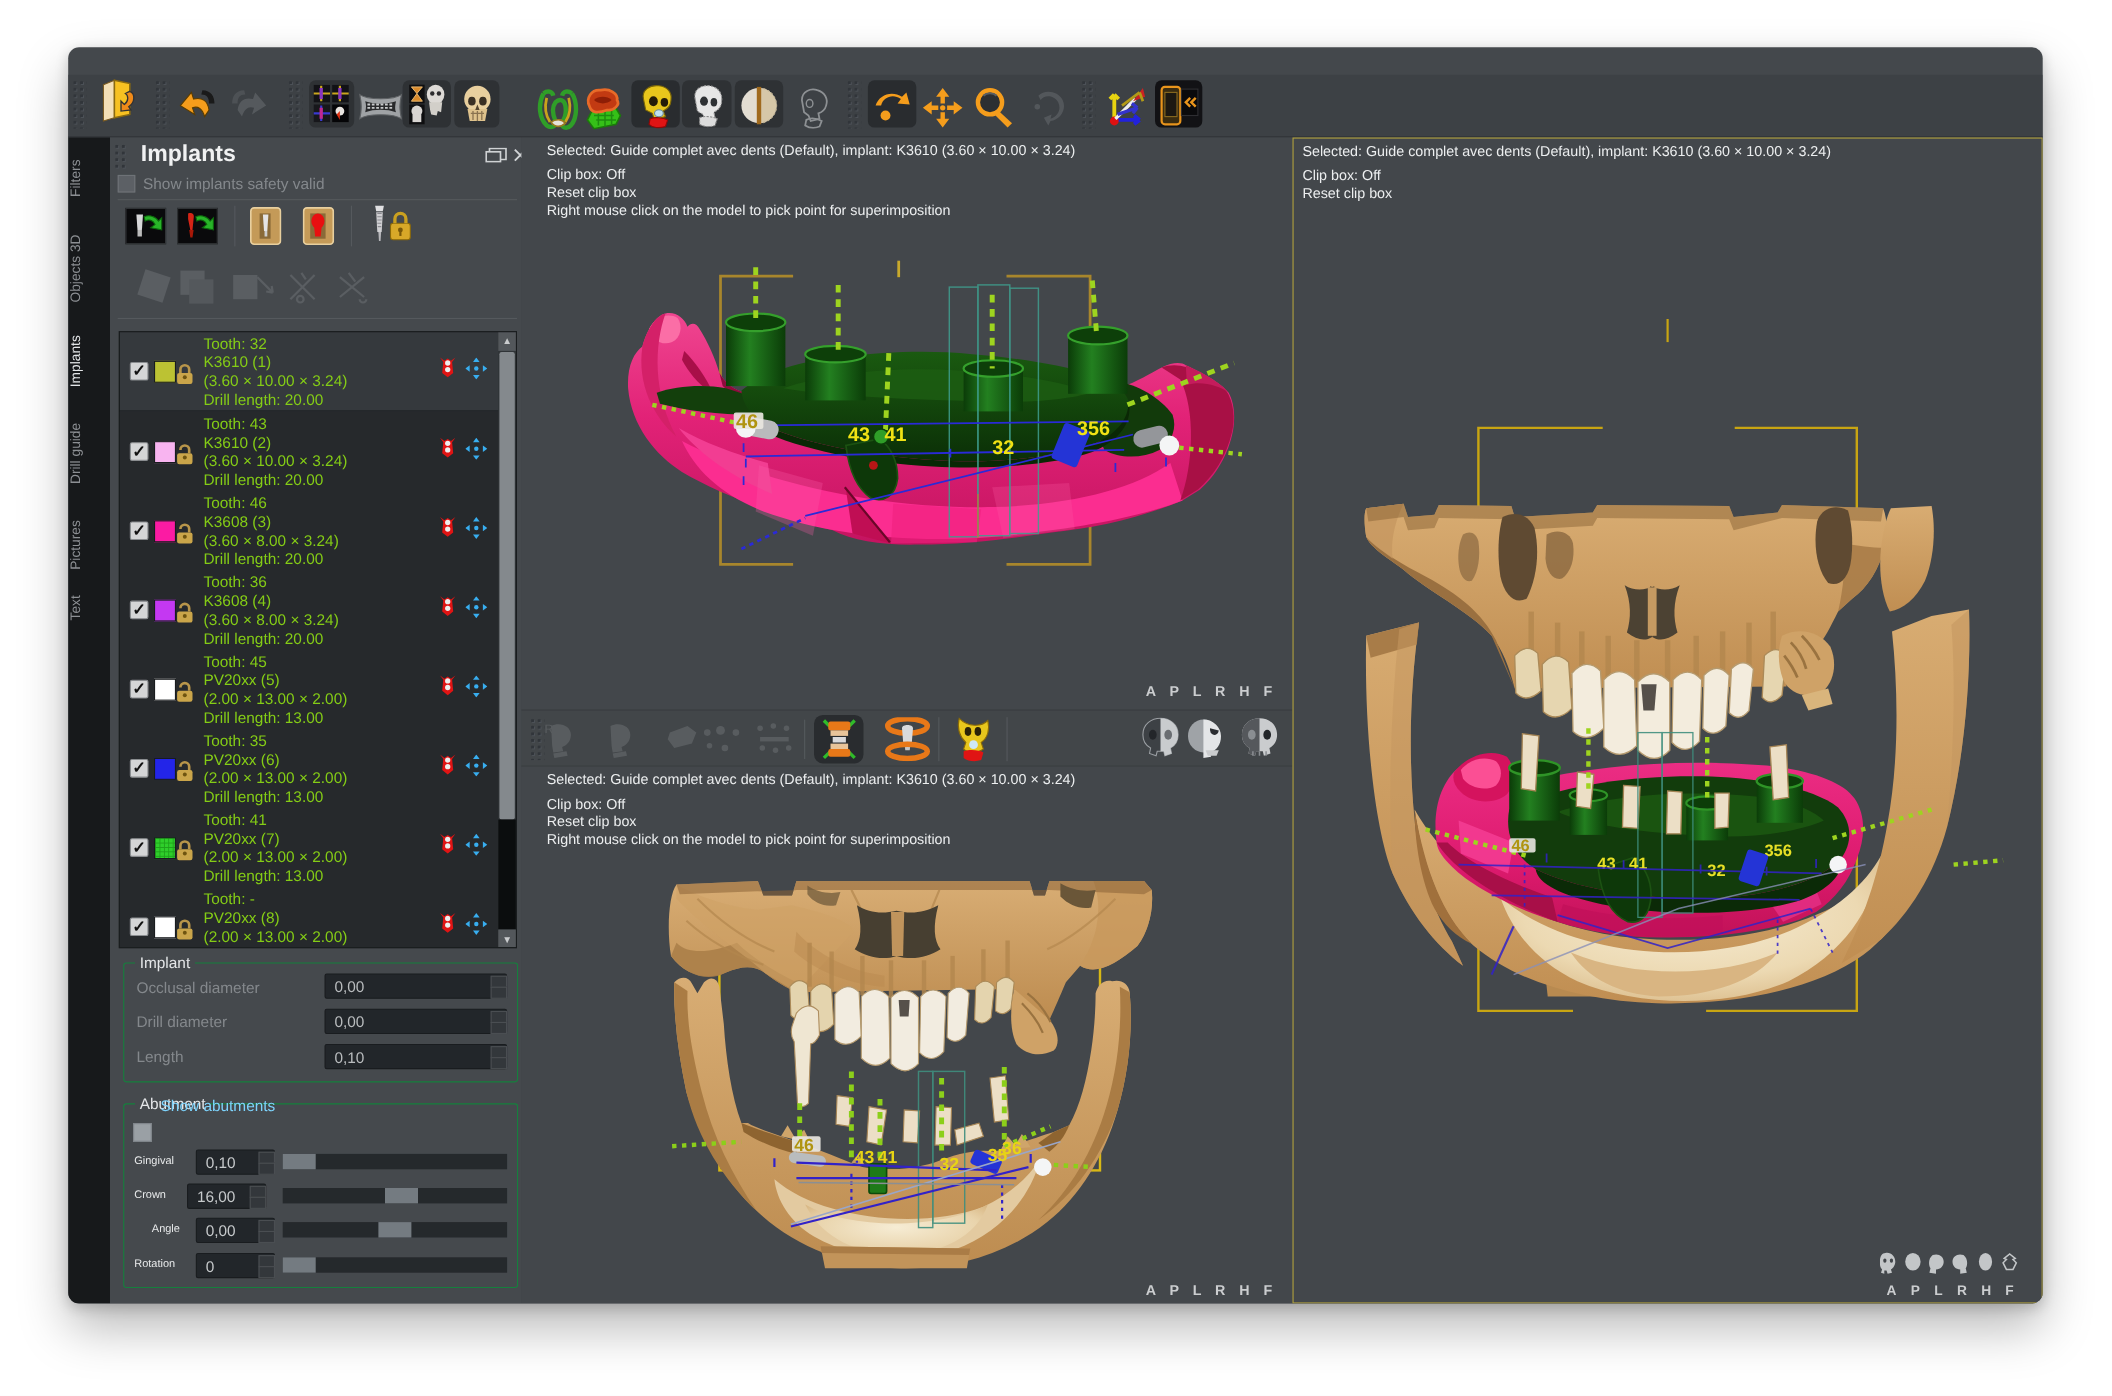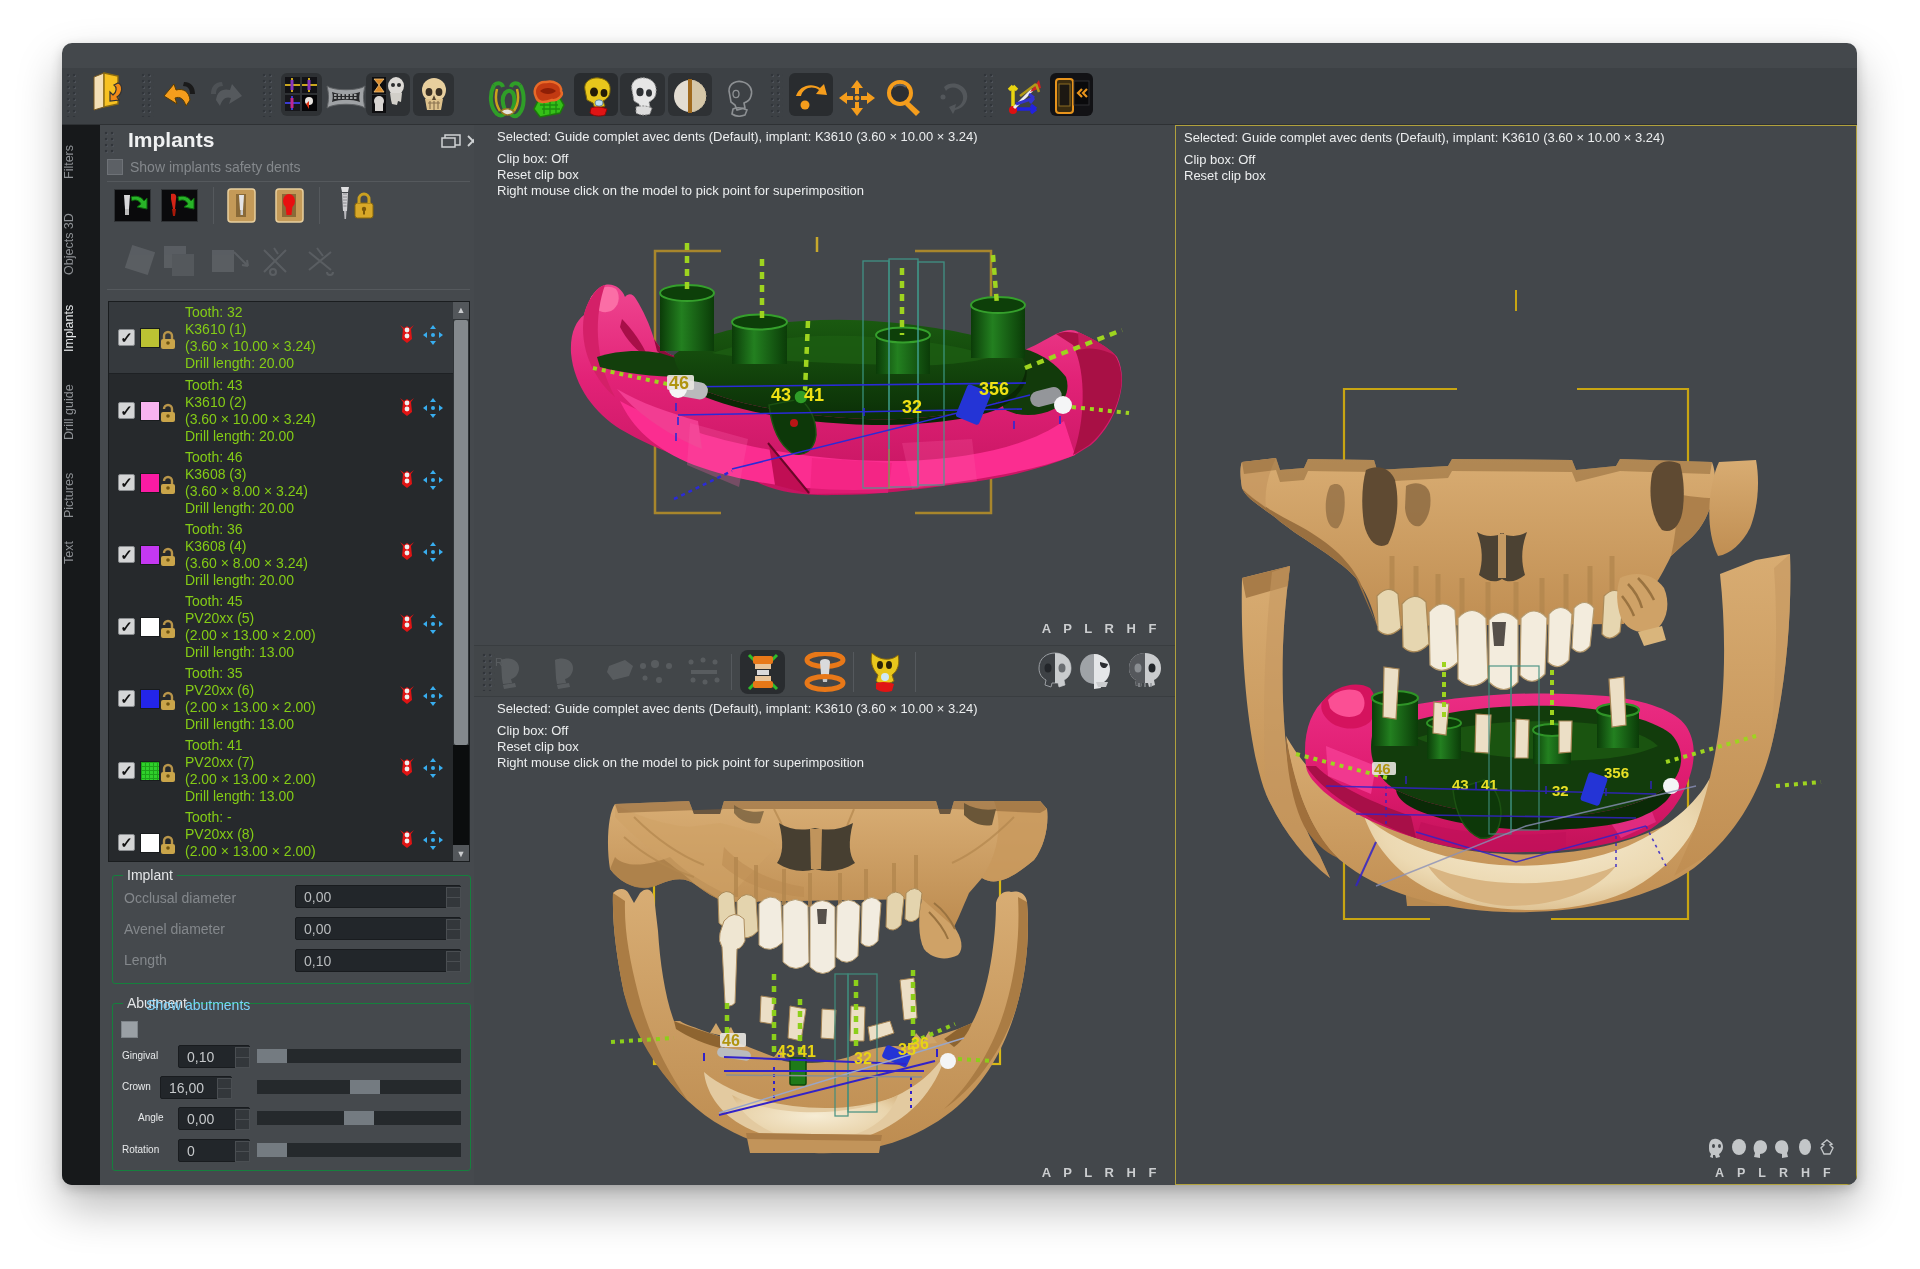--- a/index.html
+++ b/index.html
@@ -225,21 +225,21 @@
     <div class="grip" style="left:4px;top:6px;width:11px;height:24px;"></div>
     <div class="abs" style="left:28px;top:3px;font-size:21px;font-weight:bold;color:#f0f1f2;">Implants</div>
     <svg class="abs" style="left:341px;top:9px;" width="20" height="14" viewBox="0 0 20 14">
       <rect x="1" y="4" width="13" height="9" fill="none" stroke="#cfd2d4" stroke-width="1.5"></rect>
       <path d="M4 4 V1 H19 V11 H14" fill="none" stroke="#cfd2d4" stroke-width="1.5"></path>
     </svg>
     <svg class="abs" style="left:366px;top:9px;" width="14" height="14" viewBox="0 0 14 14">
       <path d="M2 2 L12 12 M12 2 L2 12" stroke="#cfd2d4" stroke-width="1.8"></path>
     </svg>
     <div class="abs" style="left:7px;top:34px;width:16px;height:16px;background:#5c6065;border:1px solid #6e7277;"></div>
-    <div class="abs" style="left:30px;top:34px;font-size:14px;color:#84888c;">Show implants safety dents</div>
+    <div class="abs" style="left:30px;top:34px;font-size:14px;color:#84888c;">Show implants safety valid</div>
     <div class="abs" style="left:7px;top:56px;width:363px;height:1px;background:#55595d;"></div>
 
     <div class="abs" style="left:14px;top:64px;width:37px;height:33px;background:#0a0a0c;border:1px solid #303336;"></div>
     <svg class="abs" style="left:14px;top:64px;" width="37" height="33" viewBox="0 0 37 33">
       <path d="M10 6 L16 6 L15 20 L11 20 Z" fill="#d8d8da"></path>
         <rect x="11" y="20" width="4" height="6" fill="#bbb"></rect>
       <path d="M17 8 C22 6 28 8 30 12 L33 9 L33 20 L23 18 L27 15 C25 11 21 10 18 12 Z" fill="#28b428" stroke="#0c660c" stroke-width="1"></path>
     </svg>
     <div class="abs" style="left:61px;top:64px;width:37px;height:33px;background:#0a0a0c;border:1px solid #303336;"></div>
     <svg class="abs" style="left:61px;top:64px;" width="37" height="33" viewBox="0 0 37 33">
@@ -486,21 +486,21 @@
     </div>
 
     <fieldset class="fset" style="left:12px;top:742px;width:359px;height:117px;">
       <legend>Implant</legend>
     </fieldset>
     <div class="flabel" style="left:24px;top:765px;text-align:center;">Occlusal diameter</div>
     <div class="inputbox dim" style="left:195px;top:760px;width:166px;">
         <span>0,00</span>
         <div class="spin"></div>
       </div>
-    <div class="flabel" style="left:24px;top:796px;">Avenel diameter</div>
+    <div class="flabel" style="left:24px;top:796px;">Drill diameter</div>
     <div class="inputbox dim" style="left:195px;top:792px;width:166px;">
         <span>0,00</span>
         <div class="spin"></div>
       </div>
     <div class="flabel" style="left:24px;top:827px;">Length</div>
     <div class="inputbox dim" style="left:195px;top:824px;width:166px;">
         <span>0,10</span>
         <div class="spin"></div>
       </div>
 
@@ -511,21 +511,21 @@
     <div class="abs" style="left:46px;top:872px;font-size:14px;color:#7dd3fc;">Show abutments</div>
     <div class="wlabel" style="left:22px;top:925px;">Gingival</div>
     <div class="inputbox" style="left:78px;top:920px;width:72px;">
         <span>0,10</span>
         <div class="spin"></div>
       </div>
     <div class="track" style="left:157px;top:924px;">
         <div class="knob" style="left:0px;"></div>
       </div>
     <div class="wlabel" style="left:22px;top:956px;">Crown</div>
-    <div class="inputbox" style="left:60px;top:951px;width:72px;">
+    <div class="inputbox" style="left:70px;top:951px;width:72px;">
         <span>16,00</span>
         <div class="spin"></div>
       </div>
     <div class="track" style="left:157px;top:955px;">
         <div class="knob" style="left:93px;"></div>
       </div>
     <div class="wlabel" style="left:38px;top:987px;text-align:right;">Angle</div>
     <div class="inputbox" style="left:78px;top:982px;width:72px;">
         <span>0,00</span>
         <div class="spin"></div>

